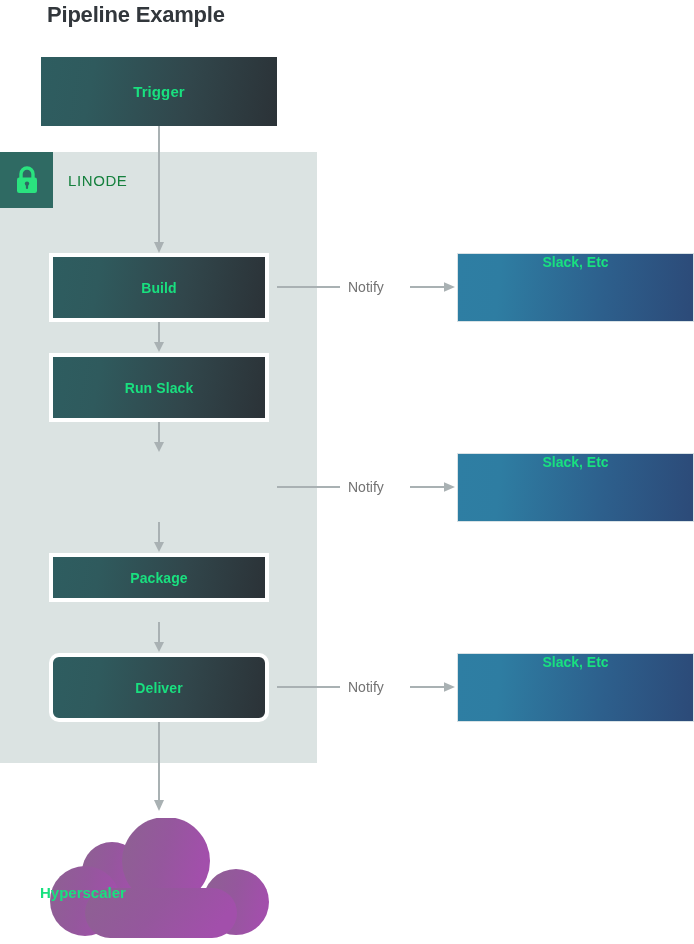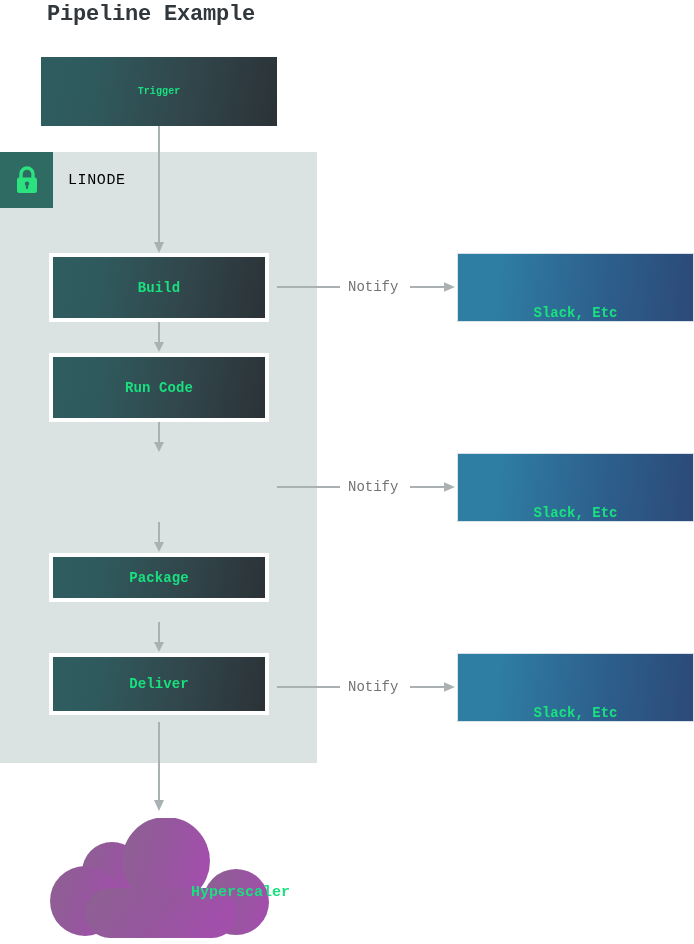--- a/index.html
+++ b/index.html
@@ -13,21 +13,20 @@
     position: relative;
     font-family: "Liberation Sans", sans-serif;
     overflow: hidden;
   }
 
   #canvas {
     position: absolute;
     left: 0; top: 0;
     width: 694px;
     height: 944px;
-    font-family: Liberation Mono, monospace;
   }
 
   
   #page-title {
     position: absolute;
     left: 47px;
     top: 0px;
     font-size: 22px;
     font-weight: bold;
     color: #32373c;
@@ -54,21 +53,21 @@
     background: #2f6a63;
     display: flex;
     align-items: center;
     justify-content: center;
   }
   #linode-label {
     position: absolute;
     left: 68px;
     top: 172px;
     font-size: 15px;
-    color: #000000;
+    color: #15803d;
     letter-spacing: 0.6px;
     line-height: 18px;
     white-space: nowrap;
   }
 
   
   .stage-box {
     position: absolute;
     background: linear-gradient(100deg, #2e5d60 0%, #2f5a5d 22%, #31464b 62%, #2b3237 100%);
     display: flex;
@@ -81,31 +80,31 @@
     justify-content: center;
   }
   .stage-label {
     font-size: 14px;
     font-weight: bold;
     color: #19e07f;
     letter-spacing: 0.1px;
     white-space: nowrap;
   }
   #trigger-box .stage-label {
-    font-size: 10px;
+    font-size: 15px;
   }
 
   
   .notify-box {
     position: absolute;
     background: linear-gradient(95deg, #2e7ea3 0%, #2e7da2 18%, #2d5f8c 62%, #2c4a78 100%);
     border: 1px solid #d8e2e6;
     box-sizing: border-box;
     display: flex;
-    align-items: flex-end;
+    align-items: flex-start;
     justify-content: center;
   }
   .notify-box .notify-box-label {
     font-size: 14px;
     font-weight: bold;
     color: #19e07f;
     white-space: nowrap;
   }
 
   
@@ -137,21 +136,21 @@
     left: 40px;
     top: 818px;
     width: 250px;
     height: 126px;
   }
   #cloud-label {
     position: absolute;
     left: 40px;
     top: 884px;
     width: 250px;
-    text-align: right;
+    text-align: left;
     font-size: 15px;
     font-weight: bold;
     color: #19e07f;
     white-space: nowrap;
   }
 </style>
 </head>
 <body>
 
 <div id="canvas">
@@ -191,21 +190,21 @@
   <div class="notify-text" style="left:348px; top:279px;">Notify</div>
   <svg class="notify-arrow" style="left:410px; top:281px; width:46px; height:12px;" viewBox="0 0 46 12">
     <line x1="0" y1="6" x2="37" y2="6" stroke="#a9b1b3" stroke-width="2"></line>
     <polygon points="45,6 34,1.2 34,10.8" fill="#a9b1b3"></polygon>
   </svg>
   <div class="notify-box" style="left:457px; top:253px; width:237px; height:69px;">
     <span class="notify-box-label">Slack, Etc</span>
   </div>
 
   <div class="stage-box framed" style="left:49px; top:353px; width:220px; height:69px;">
-    <span class="stage-label">Run Code</span>
+    <span class="stage-label">Run Slack</span>
   </div>
   <svg class="v-arrow" style="left:152px; top:422px; width:14px; height:31px;" viewBox="0 0 14 31">
     <line x1="7" y1="0" x2="7" y2="22" stroke="#a9b1b3" stroke-width="2"></line>
     <polygon points="7,30 2,20 12,20" fill="#a9b1b3"></polygon>
   </svg>
 
   <svg class="v-arrow" style="left:152px; top:522px; width:14px; height:31px;" viewBox="0 0 14 31">
     <line x1="7" y1="0" x2="7" y2="22" stroke="#a9b1b3" stroke-width="2"></line>
     <polygon points="7,30 2,20 12,20" fill="#a9b1b3"></polygon>
   </svg>
@@ -221,21 +220,21 @@
   </div>
 
   <div class="stage-box framed" style="left:49px; top:553px; width:220px; height:49px;">
     <span class="stage-label">Package</span>
   </div>
   <svg class="v-arrow" style="left:152px; top:622px; width:14px; height:31px;" viewBox="0 0 14 31">
     <line x1="7" y1="0" x2="7" y2="22" stroke="#a9b1b3" stroke-width="2"></line>
     <polygon points="7,30 2,20 12,20" fill="#a9b1b3"></polygon>
   </svg>
 
-  <div class="stage-box framed" style="left:49px; top:653px; width:220px; height:62px;">
+  <div class="stage-box framed" style="left:49px; top:653px; width:220px; height:69px;border-radius:10px;">
     <span class="stage-label">Deliver</span>
   </div>
 
   <div class="notify-line-left" style="left:277px; top:686px; width:63px;"></div>
   <div class="notify-text" style="left:348px; top:679px;">Notify</div>
   <svg class="notify-arrow" style="left:410px; top:681px; width:46px; height:12px;" viewBox="0 0 46 12">
     <line x1="0" y1="6" x2="37" y2="6" stroke="#a9b1b3" stroke-width="2"></line>
     <polygon points="45,6 34,1.2 34,10.8" fill="#a9b1b3"></polygon>
   </svg>
   <div class="notify-box" style="left:457px; top:653px; width:237px; height:69px;">

